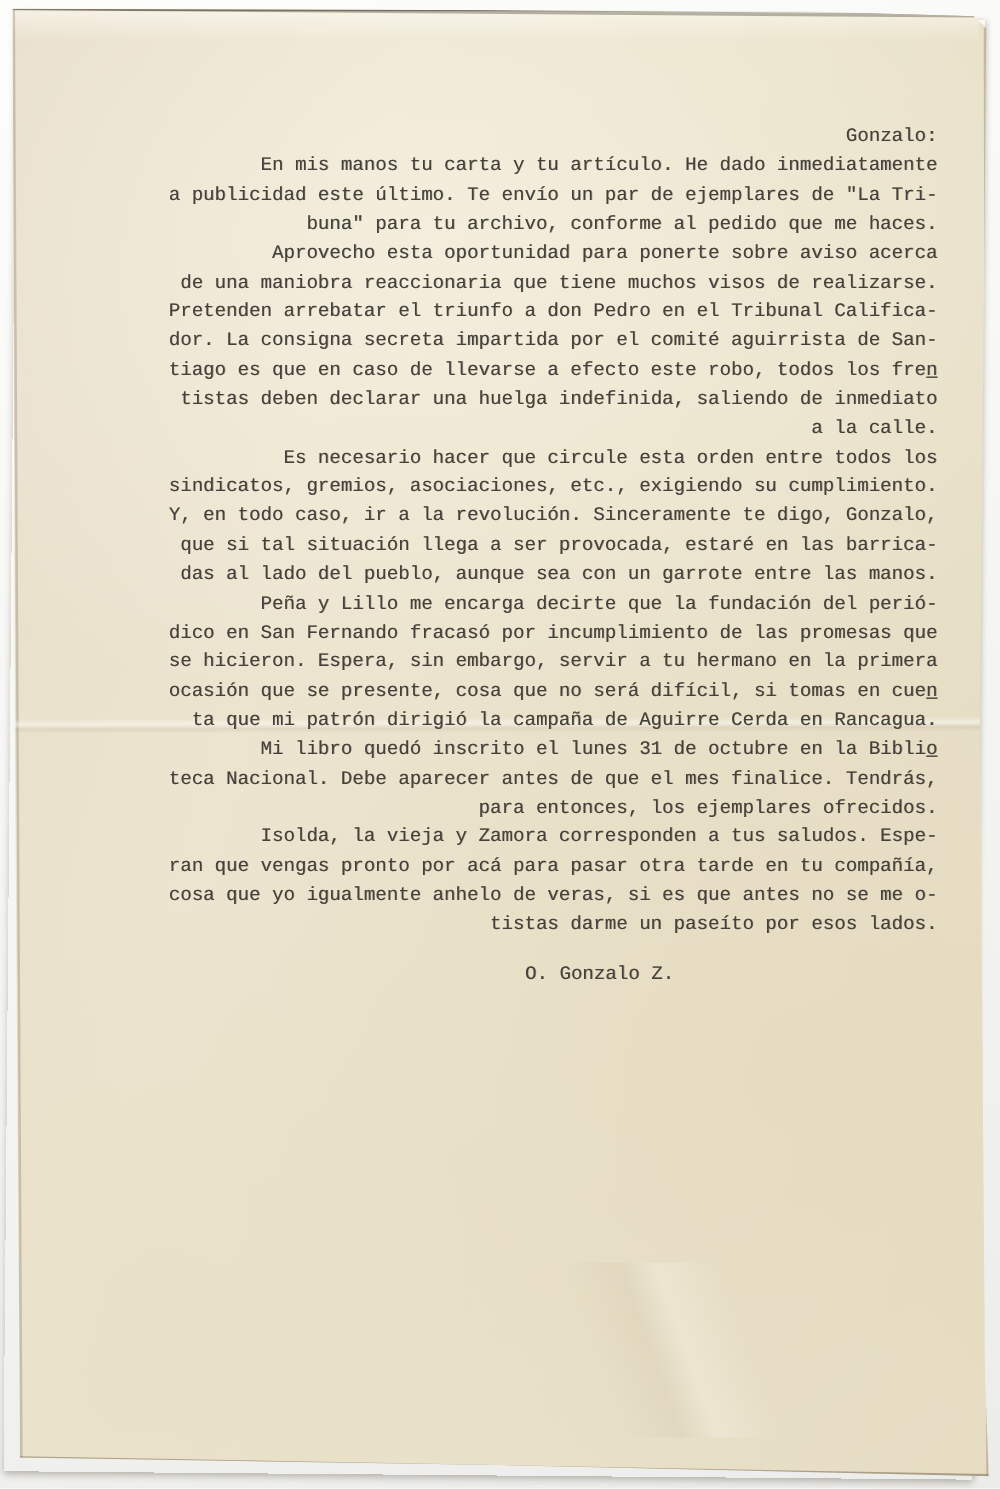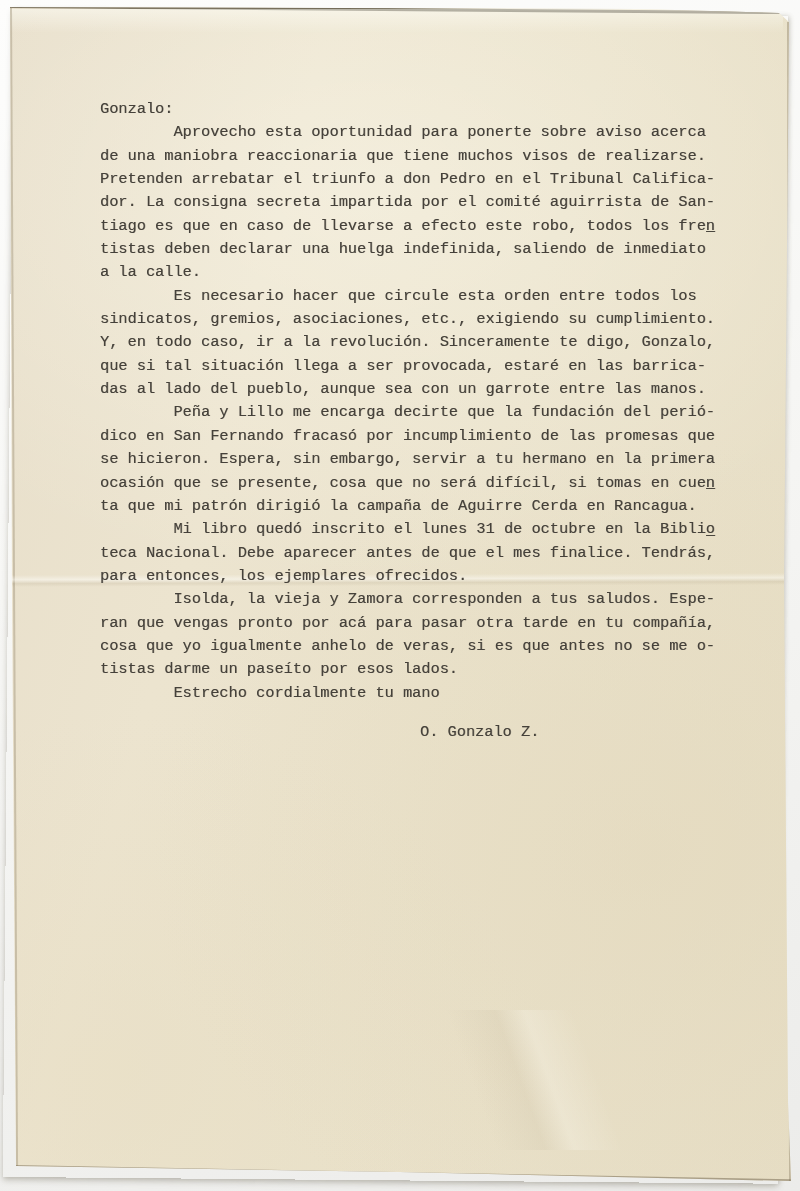--- a/index.html
+++ b/index.html
@@ -54,39 +54,42 @@
     position:absolute; left:300px; top:1010px; width:440px; height:140px;
     background:linear-gradient(70deg, rgba(0,0,0,0) 40%, rgba(150,135,105,0.08) 50%,
                rgba(255,255,250,0.22) 56%, rgba(0,0,0,0) 66%);
   }
   .letter {
     position:absolute; left:100px; top:98px; width:650px;
     color:#45413a; font-size:15.3px; line-height:23.35px;
     text-shadow:0.5px 0 0 rgba(69,65,58,0.45);
     filter:blur(0.25px);
   }
-  .pre { white-space:pre; }
+  .pre { white-space:pre;text-align:right; }
   .signature { margin-top:16px; margin-left:320px; white-space:pre; }
 </style>
 </head>
 <body>
 
 <div class="page">
   <div class="paper-shadow"></div>
   <div class="paper">
     <div class="edge edge-top"></div>
     <div class="curl"></div>
     <div class="edge edge-left"></div>
     <div class="edge edge-right"></div>
     <div class="edge edge-bottom"></div>
     <div class="crease-mid"></div>
     <div class="crease-bottom"></div>
 
     <div class="letter">
       <div class="pre">Gonzalo:</div>
+      <div class="pre">        En mis manos tu carta y tu artículo. He dado inmediatamente
+a publicidad este último. Te envío un par de ejemplares de "La Tri-
+buna" para tu archivo, conforme al pedido que me haces.</div>
       <div class="pre">        Aprovecho esta oportunidad para ponerte sobre aviso acerca
 de una maniobra reaccionaria que tiene muchos visos de realizarse.
 Pretenden arrebatar el triunfo a don Pedro en el Tribunal Califica-
 dor. La consigna secreta impartida por el comité aguirrista de San-
 tiago es que en caso de llevarse a efecto este robo, todos los fren̲
 tistas deben declarar una huelga indefinida, saliendo de inmediato
 a la calle.</div>
       <div class="pre">        Es necesario hacer que circule esta orden entre todos los
 sindicatos, gremios, asociaciones, etc., exigiendo su cumplimiento.
 Y, en todo caso, ir a la revolución. Sinceramente te digo, Gonzalo,
@@ -97,17 +100,16 @@
 se hicieron. Espera, sin embargo, servir a tu hermano en la primera
 ocasión que se presente, cosa que no será difícil, si tomas en cuen̲
 ta que mi patrón dirigió la campaña de Aguirre Cerda en Rancagua.</div>
       <div class="pre">        Mi libro quedó inscrito el lunes 31 de octubre en la Biblio̲
 teca Nacional. Debe aparecer antes de que el mes finalice. Tendrás,
 para entonces, los ejemplares ofrecidos.</div>
       <div class="pre">        Isolda, la vieja y Zamora corresponden a tus saludos. Espe-
 ran que vengas pronto por acá para pasar otra tarde en tu compañía,
 cosa que yo igualmente anhelo de veras, si es que antes no se me o-
 tistas darme un paseíto por esos lados.</div>
-      <div class="pre">        Estrecho cordialmente tu mano</div>
       <div class="signature">O. Gonzalo Z.</div>
     </div>
   </div>
 </div>
 
 </body></html>

